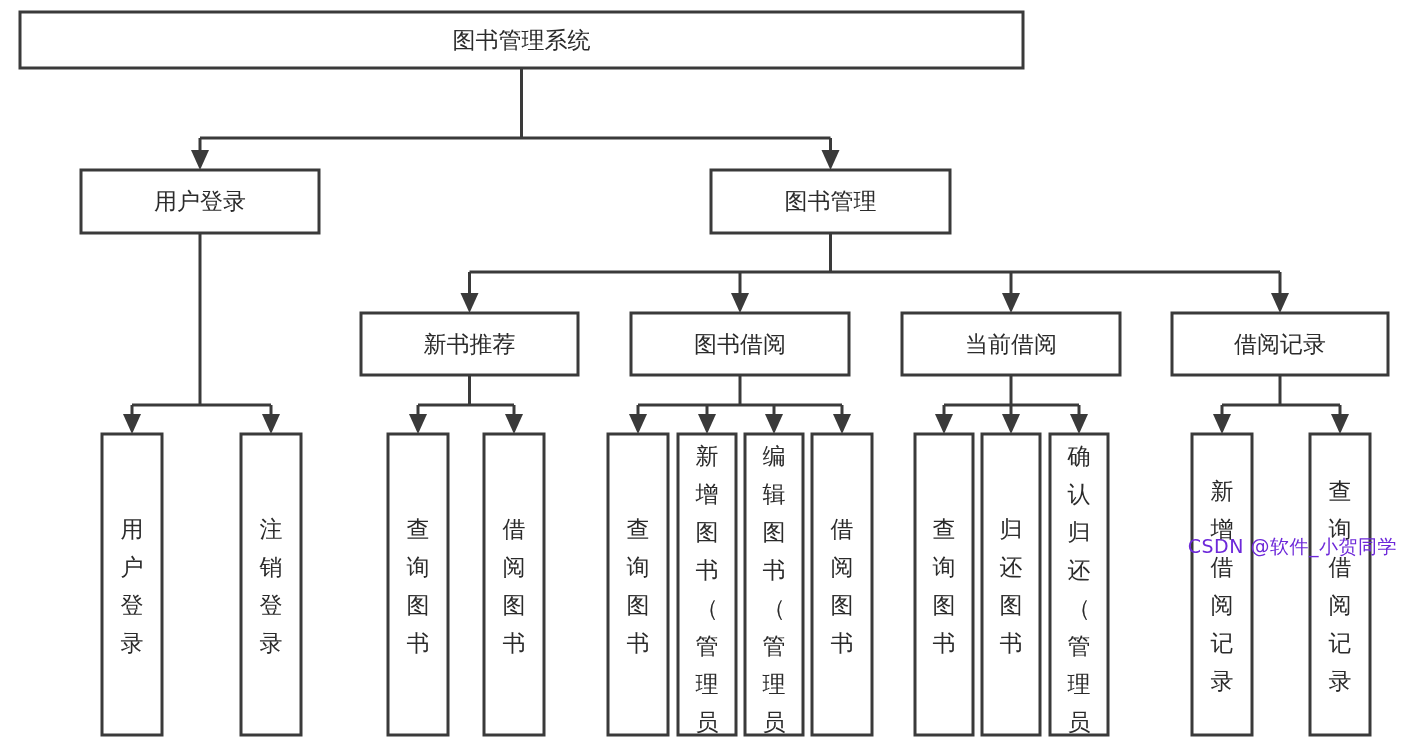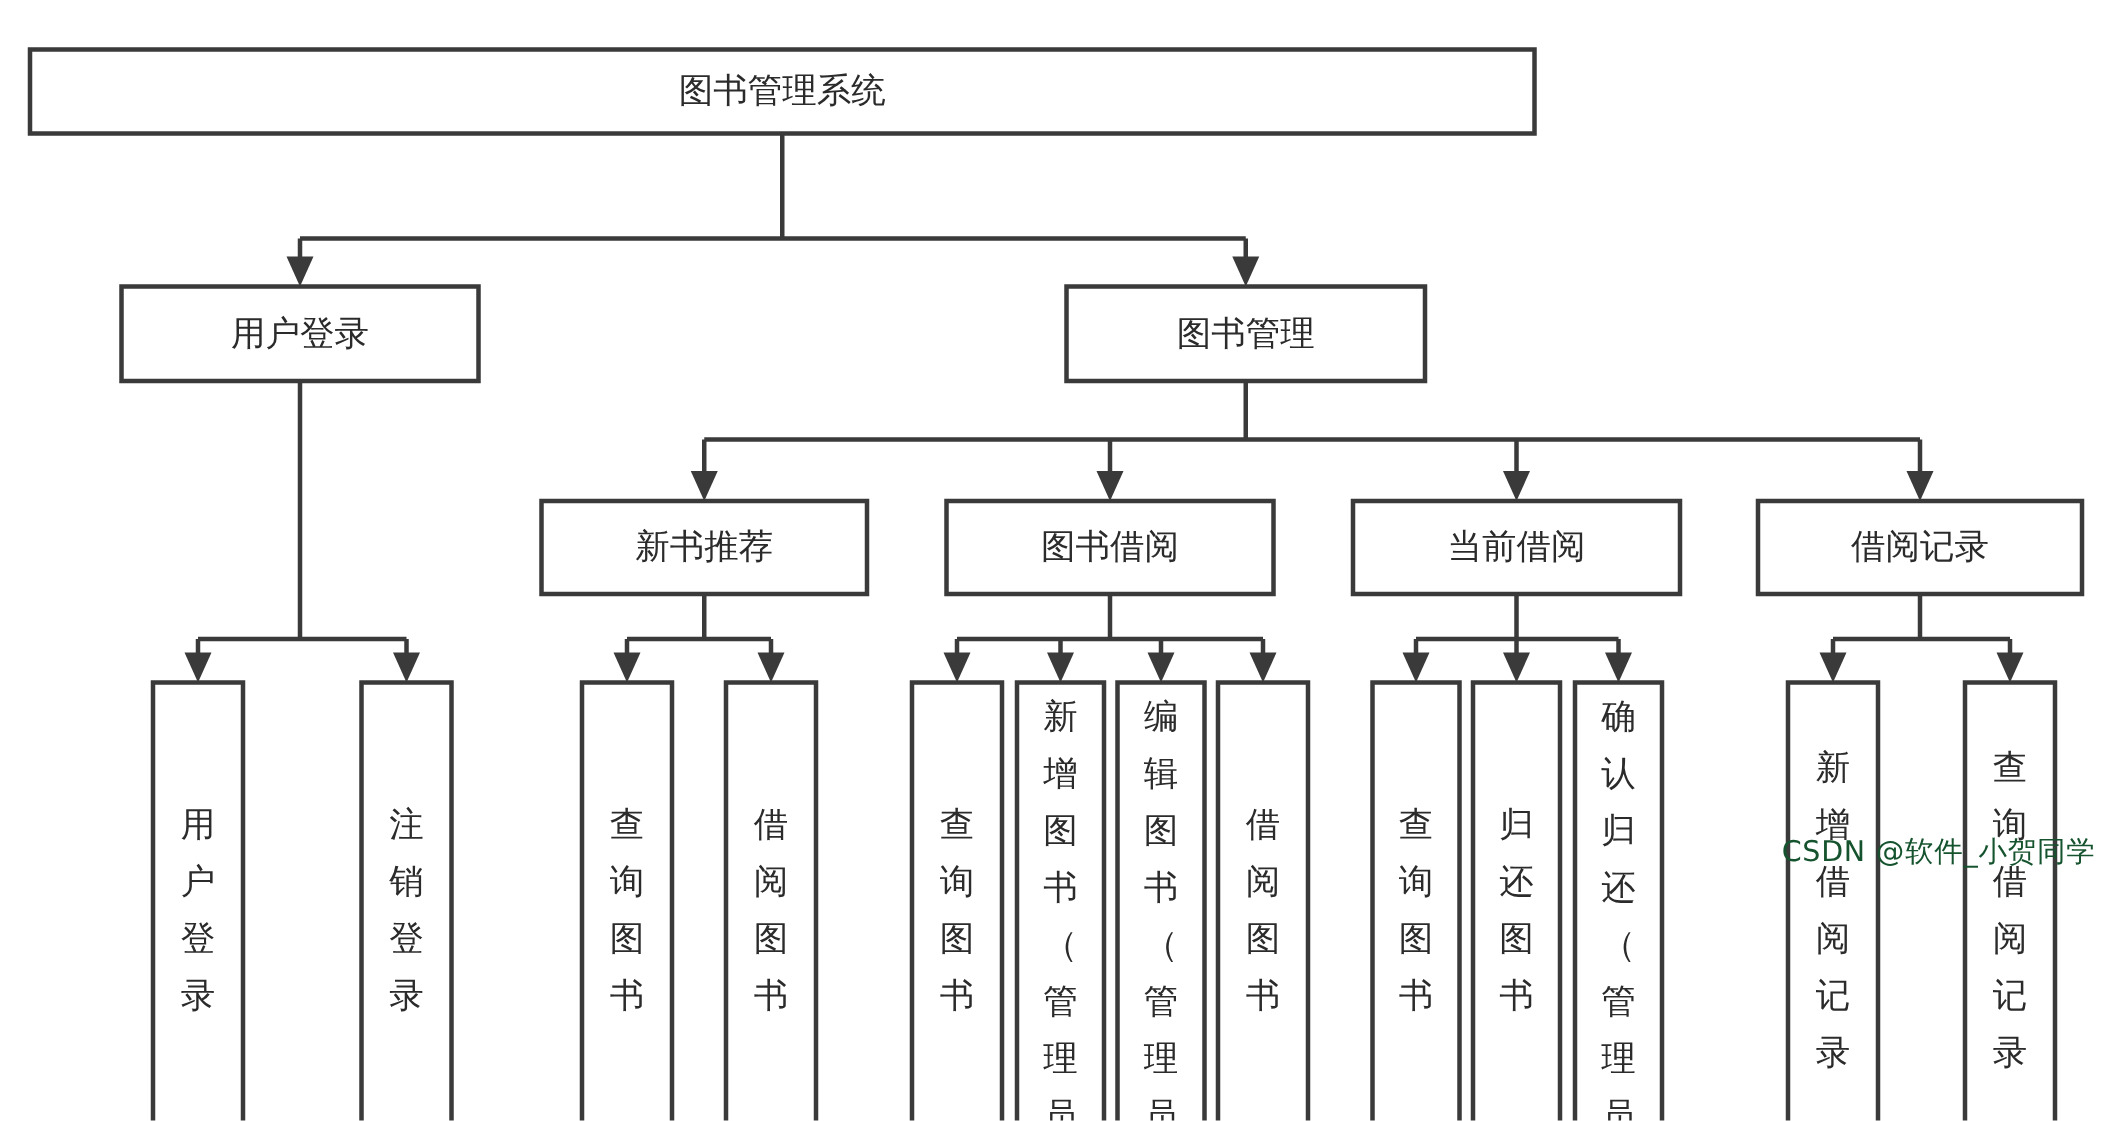--- a/index.html
+++ b/index.html
@@ -1,38 +1,38 @@
 <!DOCTYPE html>
 <html><head>
 <meta charset="utf-8">
 <title>图书管理系统结构图</title>
 <style>
   html,body{margin:0;padding:0;background:#ffffff;}
   body{
     font-family:"DejaVu Sans","Liberation Sans",sans-serif;
     width:1405px;height:747px;overflow:hidden;position:relative;
   }
-  #diagram-root{position:relative;width:1405px;height:564px;background:#ffffff;margin-top:21px;}
+  #diagram-root{position:relative;width:1405px;height:564px;background:#ffffff;}
   svg#flow{position:absolute;left:0;top:0;width:1405px;height:747px;display:block;}
   .node-box{fill:#ffffff;stroke:#3a3a3a;stroke-width:3;}
   .connector{stroke:#3a3a3a;stroke-width:3;fill:none;}
   .arrow-head{fill:#3a3a3a;stroke:none;}
   .node-label{
     font-family:"DejaVu Sans","Liberation Sans",sans-serif;
     fill:#2b2b2b;font-size:23px;text-anchor:middle;
     dominant-baseline:middle;
   }
   .leaf-label{
     font-family:"DejaVu Sans","Liberation Sans",sans-serif;
     fill:#2b2b2b;font-size:23px;text-anchor:middle;
   }
   .watermark{
     position:absolute;right:8px;bottom:4px;
     font-family:"DejaVu Sans","Liberation Sans",sans-serif;
-    font-size:19px;color:#14532d;white-space:nowrap;
+    font-size:19px;color:#6d28d9;white-space:nowrap;
     letter-spacing:0.5px;pointer-events:none;text-align:right;
   }
 </style>
 </head>
 <body>
 
 <div id="diagram-root">
 
   <svg id="flow" viewBox="0 0 1405 747" xmlns="http://www.w3.org/2000/svg">
 

